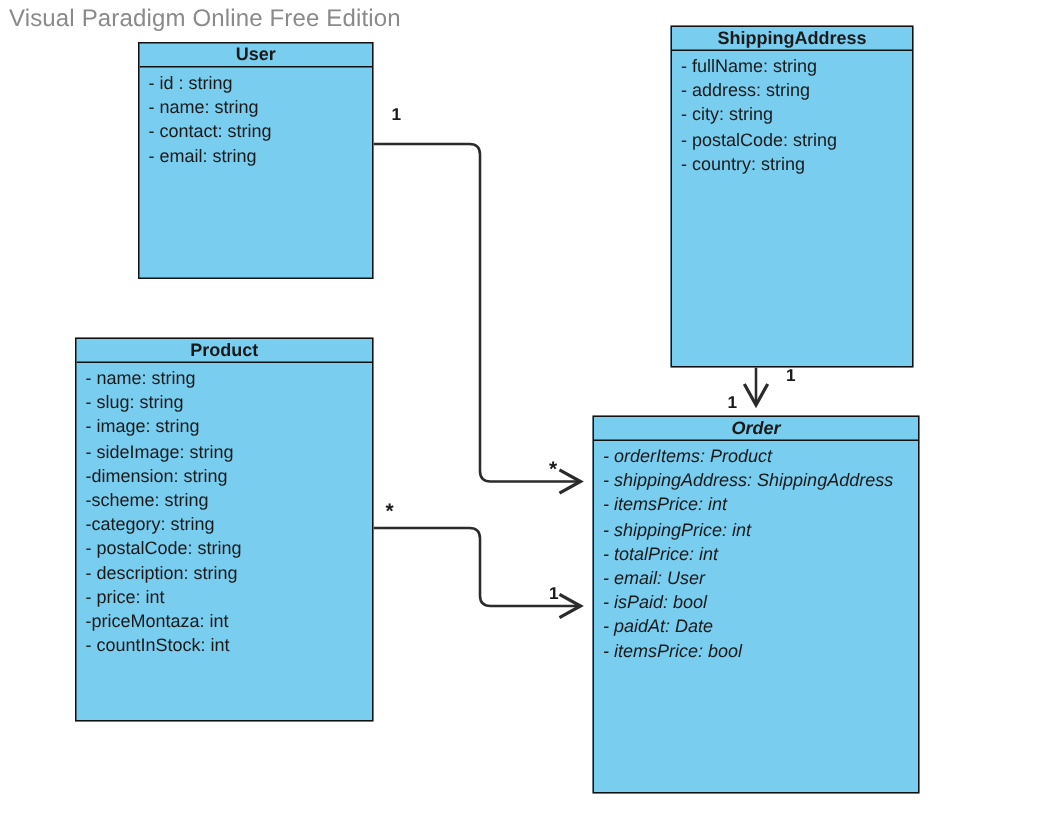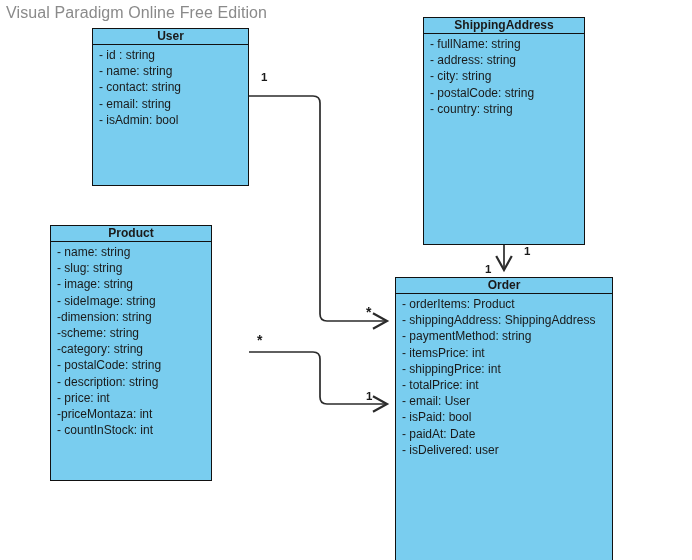--- a/index.html
+++ b/index.html
@@ -101,66 +101,64 @@
     <path d="M 249 352 L 313 352 Q 320 352 320 359 L 320 397 Q 320 404 327 404 L 387 404" fill="none" stroke="#2b2b2b" stroke-width="1.7" marker-end="url(#openarrow)"></path>
   </svg>
 
   <div class="uml-class" style="left:92px; top:28px; width:157px; height:158px;">
     <div class="uml-title">User</div>
     <div class="uml-attrs">
       <div class="uml-attr">- id : string</div>
       <div class="uml-attr">- name: string</div>
       <div class="uml-attr">- contact: string</div>
       <div class="uml-attr">- email: string</div>
-      <div class="uml-attr">- isAdmin: bool</div>
     </div>
   </div>
 
-  <div class="uml-class" style="left:423px; top:17px; width:162px; height:228px;">
+  <div class="uml-class" style="left:447px; top:17px; width:162px; height:228px;">
     <div class="uml-title">ShippingAddress</div>
     <div class="uml-attrs">
       <div class="uml-attr">- fullName: string</div>
       <div class="uml-attr">- address: string</div>
       <div class="uml-attr">- city: string</div>
       <div class="uml-attr">- postalCode: string</div>
       <div class="uml-attr">- country: string</div>
     </div>
   </div>
 
-  <div class="uml-class" style="left:50px; top:225px; width:162px; height:256px;">
+  <div class="uml-class" style="left:50px; top:225px; width:199px; height:256px;">
     <div class="uml-title">Product</div>
     <div class="uml-attrs">
       <div class="uml-attr">- name: string</div>
       <div class="uml-attr">- slug: string</div>
       <div class="uml-attr">- image: string</div>
       <div class="uml-attr">- sideImage: string</div>
       <div class="uml-attr">-dimension: string</div>
       <div class="uml-attr">-scheme: string</div>
       <div class="uml-attr">-category: string</div>
       <div class="uml-attr">- postalCode: string</div>
       <div class="uml-attr">- description: string</div>
       <div class="uml-attr">- price: int</div>
       <div class="uml-attr">-priceMontaza: int</div>
       <div class="uml-attr">- countInStock: int</div>
     </div>
   </div>
 
-  <div class="uml-class" style="left:395px; top:277px; width:218px; height:284px;">
+  <div class="uml-class" style="left:395px; top:277px; width:218px; height:252px;font-style:italic;">
     <div class="uml-title">Order</div>
     <div class="uml-attrs">
       <div class="uml-attr">- orderItems: Product</div>
       <div class="uml-attr">- shippingAddress: ShippingAddress</div>
-      <div class="uml-attr">- paymentMethod: string</div>
       <div class="uml-attr">- itemsPrice: int</div>
       <div class="uml-attr">- shippingPrice: int</div>
       <div class="uml-attr">- totalPrice: int</div>
       <div class="uml-attr">- email: User</div>
       <div class="uml-attr">- isPaid: bool</div>
       <div class="uml-attr">- paidAt: Date</div>
-      <div class="uml-attr">- isDelivered: user</div>
+      <div class="uml-attr">- itemsPrice: bool</div>
     </div>
   </div>
 
   <div class="mult" style="left:261px; top:71px;">1</div>
   <div class="mult mult-star" style="left:366px; top:306px;">*</div>
   <div class="mult" style="left:524px; top:245px;">1</div>
   <div class="mult" style="left:485px; top:263px;">1</div>
   <div class="mult mult-star" style="left:257px; top:334px;">*</div>
   <div class="mult" style="left:366px; top:390px;">1</div>
 

